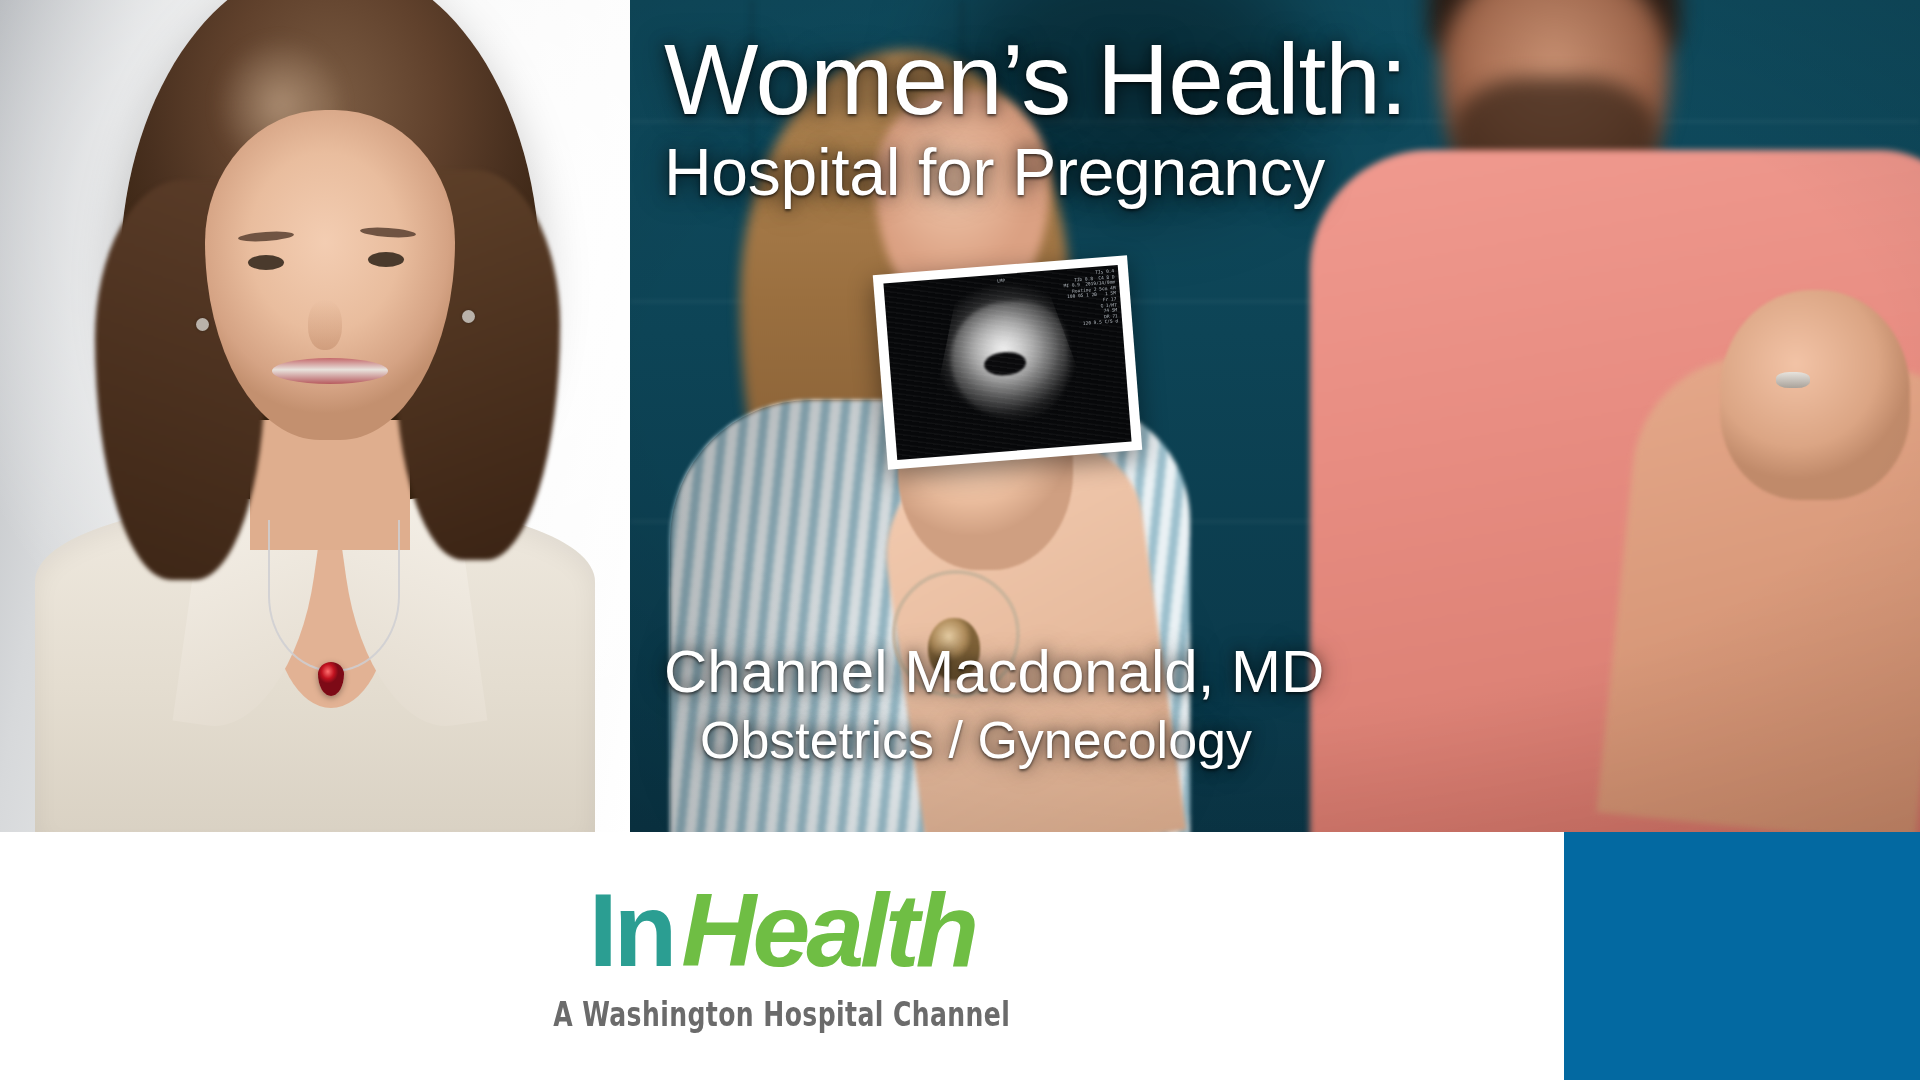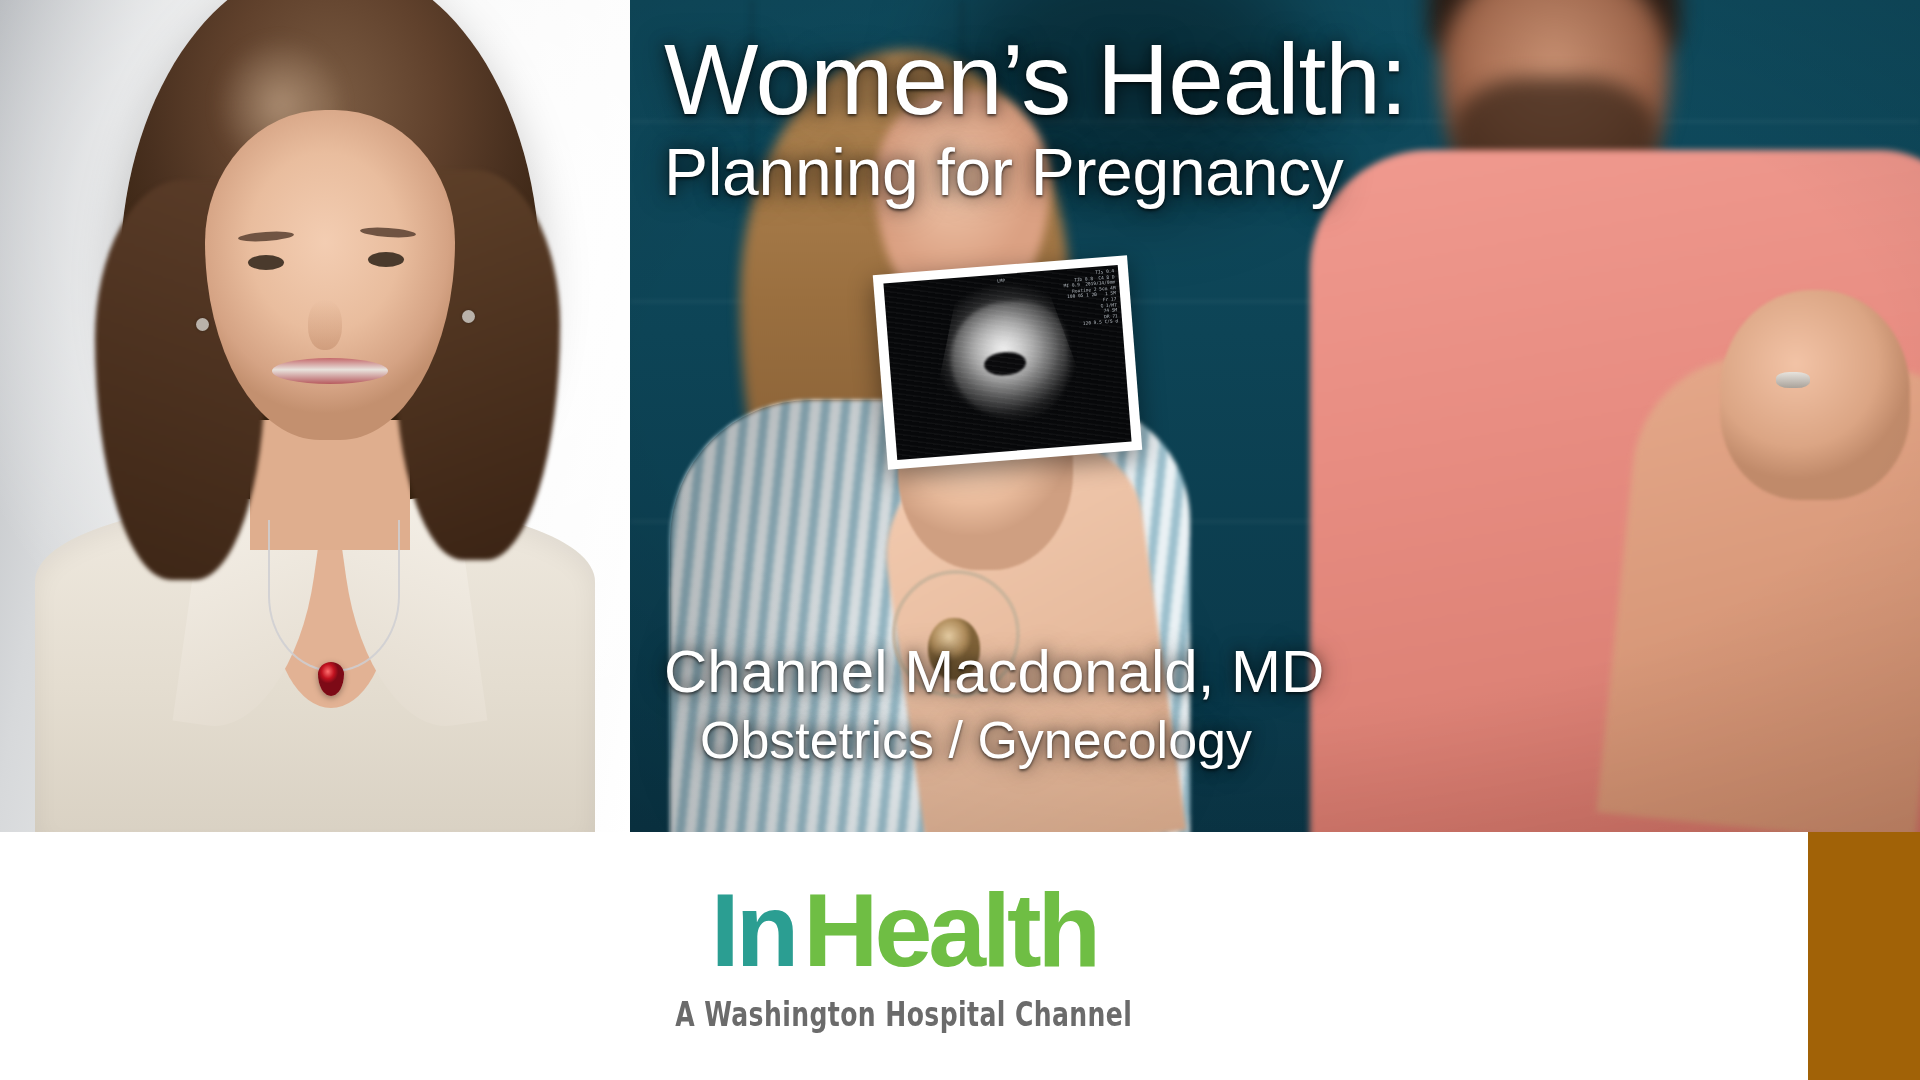--- a/index.html
+++ b/index.html
@@ -1,18 +1,18 @@
 <!DOCTYPE html>
 <html><head>
 <meta charset="utf-8">
 <style>
   html,body{margin:0;padding:0;background:#fff;}
   body{width:1920px;height:1080px;overflow:hidden;font-family:"Liberation Sans",sans-serif;}
 
-  .slide{position:relative;width:1920px;height:1080px;background:#a16207;}
+  .slide{position:relative;width:1920px;height:1080px;background:#0369a1;}
 
   
   .media-band{position:absolute;left:0;top:0;width:1920px;height:832px;overflow:hidden;}
 
   
   .portrait{position:absolute;left:0;top:0;width:630px;height:832px;overflow:hidden;
     background:linear-gradient(100deg,#b9bcc0 0%,#d7d9db 18%,#eceded 42%,#f6f6f6 70%,#ffffff 100%);}
   .p-bg-grad{position:absolute;inset:0;
     background:radial-gradient(120% 90% at 75% 30%, rgba(255,255,255,.95) 0%, rgba(255,255,255,.55) 45%, rgba(255,255,255,0) 72%);}
   .hair{position:absolute;left:120px;top:-40px;width:420px;height:560px;border-radius:50% 50% 46% 46%/56% 56% 44% 44%;
@@ -119,25 +119,25 @@
     text-shadow:0 0 16px rgba(0,0,0,.62), 0 0 34px rgba(0,0,0,.45), 0 2px 3px rgba(0,0,0,.6);}
   .title2{font-size:66px;line-height:84px;font-weight:400;letter-spacing:-.3px;
     text-shadow:0 0 16px rgba(0,0,0,.62), 0 0 34px rgba(0,0,0,.45), 0 2px 3px rgba(0,0,0,.6);}
   .speaker-wrap{left:664px;top:636px;}
   .sp-name{font-size:60px;line-height:72px;font-weight:400;
     text-shadow:0 0 14px rgba(0,0,0,.6), 0 0 30px rgba(0,0,0,.42), 0 2px 3px rgba(0,0,0,.55);}
   .sp-role{font-size:52px;line-height:64px;font-weight:400;
     text-shadow:0 0 14px rgba(0,0,0,.6), 0 0 30px rgba(0,0,0,.42), 0 2px 3px rgba(0,0,0,.55);margin-left:36px;}
 
   
-  .footer{position:absolute;left:0;top:832px;width:1808px;height:248px;background:#ffffff;
+  .footer{position:absolute;left:0;top:832px;width:1564px;height:248px;background:#ffffff;
     display:flex;flex-direction:column;align-items:center;justify-content:center;}
   .logo{display:flex;align-items:baseline;font-size:104px;line-height:104px;font-weight:700;letter-spacing:-4px;}
   .logo .lg-in{}
-  .logo .lg-health{margin-left:8px;}
+  .logo .lg-health{margin-left:8px;font-style:italic;}
   .tagline{margin-top:12px;font-size:34px;letter-spacing:.5px;font-weight:700;
     font-family:"Liberation Sans Narrow","DejaVu Sans Condensed","Liberation Sans",sans-serif;
     transform:scaleX(.82);transform-origin:center;}
 </style>
 </head>
 <body>
 
 <div class="slide">
 
   <div class="media-band">
@@ -215,21 +215,21 @@
 DR 71
 120 9.5 C/S d</div>
         </div>
       </div>
 
       <div class="photo-vignette"></div>
     </div>
 
     <div class="txt title-wrap">
       <div class="title1">Women’s Health:</div>
-      <div class="title2">Planning for Pregnancy</div>
+      <div class="title2">Hospital for Pregnancy</div>
     </div>
 
     <div class="txt speaker-wrap">
       <div class="sp-name">Channel Macdonald, MD</div>
       <div class="sp-role">Obstetrics / Gynecology</div>
     </div>
   </div>
 
   <div class="footer">
     <div class="logo">

